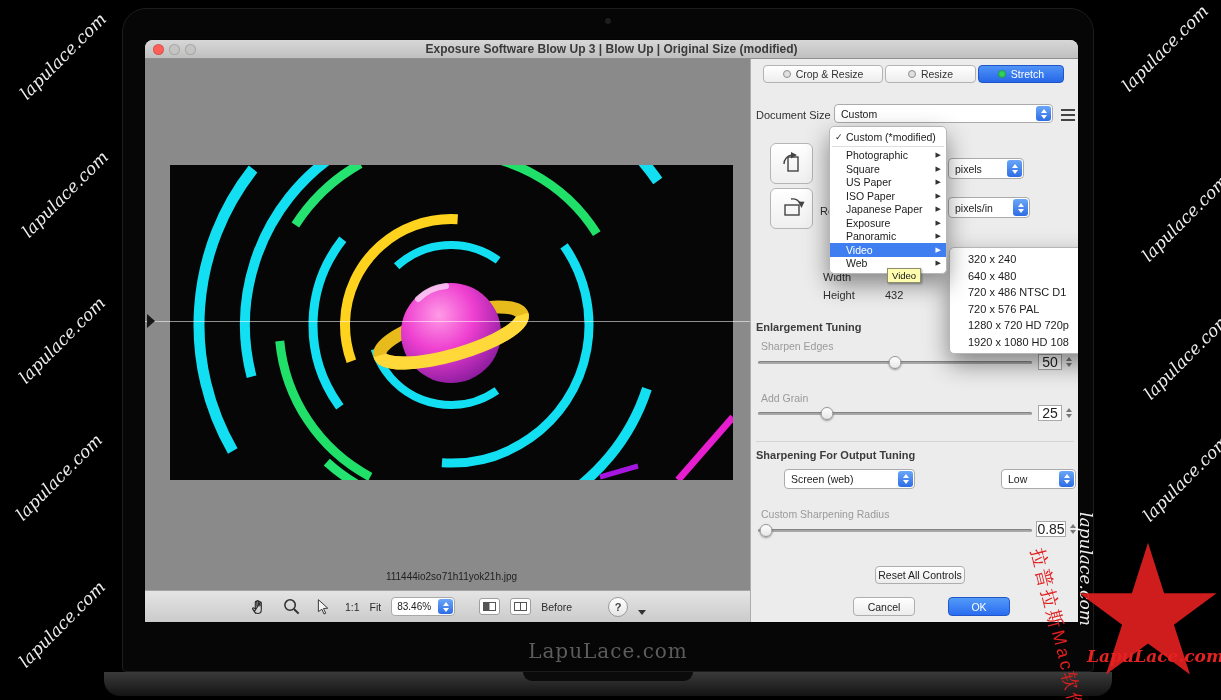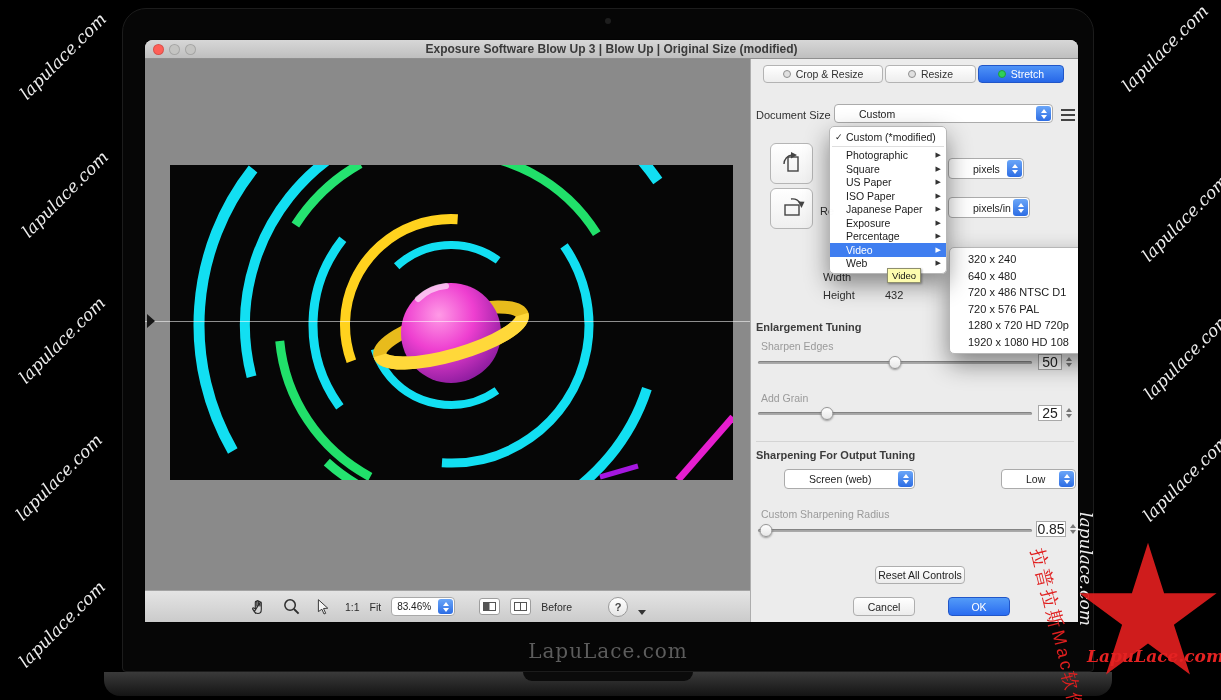--- a/index.html
+++ b/index.html
@@ -40,21 +40,21 @@
 
 
 .panel{position:absolute;left:605px;top:19px;width:328px;height:563px;background:#ececec;border-left:1px solid #adadad}
 .modebtn{position:absolute;top:6px;height:18px;border-radius:4px;border:1px solid #b3b3b3;background:linear-gradient(#fff,#ededed);display:flex;align-items:center;justify-content:center;gap:5px;font-size:10.5px;color:#333}
 .modebtn.active{background:linear-gradient(#4f93f7,#2767e8);border-color:#2156c8;color:#fff}
 .dot{width:8px;height:8px;border-radius:50%;border:1.5px solid #8f8f8f;background:#e0e0e0}
 .dot.green{background:#2fd158;border-color:#1f9e3e}
 .dlabel{position:absolute;font-size:11px;color:#2f2f2f}
 .glabel{position:absolute;font-size:10.5px;color:#9a9a9a}
 .shead{position:absolute;font-size:11px;font-weight:bold;color:#3c3c3c}
-.popup{position:absolute;background:#fff;border:1px solid #ababab;border-radius:4px;display:flex;align-items:center;justify-content:space-between;font-size:10.5px;color:#222;padding-left:24px;overflow:hidden}
+.popup{position:absolute;background:#fff;border:1px solid #ababab;border-radius:4px;display:flex;align-items:center;justify-content:space-between;font-size:10.5px;color:#222;padding-left:6px;overflow:hidden}
 .bluestep{width:15px;align-self:stretch;margin:1px;border-radius:3px;background:linear-gradient(#6aa6f8,#2d6de4);display:flex;flex-direction:column;align-items:center;justify-content:center;gap:2px;flex:none}
 .tup{width:0;height:0;border-left:3px solid transparent;border-right:3px solid transparent;border-bottom:4px solid #fff}
 .tdn{width:0;height:0;border-left:3px solid transparent;border-right:3px solid transparent;border-top:4px solid #fff}
 .hamburger{position:absolute;left:310px;top:50px;width:14px;height:12px;display:flex;flex-direction:column;justify-content:space-between}
 .hamburger span{height:1.6px;background:#444;display:block}
 .orientbtn{position:absolute;left:19px;width:43px;height:41px;background:linear-gradient(#fff,#efefef);border:1px solid #b5b5b5;border-radius:6px;display:flex;align-items:center;justify-content:center}
 .slider{position:absolute;width:274px;height:13px}
 .track{position:absolute;top:5px;left:0;right:0;height:3px;background:#a9a9a9;border-radius:2px;box-shadow:inset 0 1px 1px rgba(0,0,0,.25)}
 .knob{position:absolute;top:0;width:13px;height:13px;border-radius:50%;background:linear-gradient(#fefefe,#e7e7e7);border:1px solid #969696;box-shadow:0 1px 2px rgba(0,0,0,.35);transform:translateX(-50%)}
 .valbox{position:absolute;height:16px;background:#fff;border:1px solid #a9a9a9;font-size:14px;color:#222;display:flex;align-items:center;justify-content:center}
@@ -141,20 +141,21 @@
         </g>
         <circle cx="281" cy="168" r="50" fill="url(#pg)"></circle>
         <g transform="rotate(-16 281 170)">
           <path d="M 207 170 A 74 20 0 0 0 355 170" fill="none" stroke="#ffd83a" stroke-width="13"></path>
         </g>
         <path d="M 248 134 a 46 46 0 0 1 28 -13" stroke="rgba(255,255,255,.6)" stroke-width="6" fill="none" stroke-linecap="round"></path>
       </svg>
     </div>
     <div class="splitline"></div>
     <div class="collapse"></div>
+    <div class="filename">111444io2so71h11yok21h.jpg</div>
   </div>
 
   <div class="toolbar">
     <div class="ticon">
       <svg width="19" height="19" viewBox="0 0 20 20">
           <path d="M6.1 17.3c-1.2-1.4-2.5-3.3-3.2-4.5-.5-.9.6-1.8 1.4-1.1l1.3 1.1V5.4c0-1.1 1.6-1.1 1.6 0v4.1m0-4.8c0-1.1 1.6-1.1 1.6 0v4.5m0-3.9c0-1.1 1.6-1.1 1.6 0v4.2m0-3.3c0-1 1.5-1 1.5 0v6.9c0 2.6-1.2 4.3-3.7 4.3-1.3 0-2.5-.4-3.7-1.9z" fill="none" stroke="#2e2e2e" stroke-width="1.2" stroke-linecap="round" stroke-linejoin="round"></path>
         </svg>
     </div>
     <div class="ticon">
       <svg width="19" height="19" viewBox="0 0 20 20">
@@ -289,21 +290,21 @@
           <span class="lbl">Japanese Paper</span>
           <span class="arr">▶</span>
         </div>
       <div class="mi">
           <span class="chk"></span>
           <span class="lbl">Exposure</span>
           <span class="arr">▶</span>
         </div>
       <div class="mi">
           <span class="chk"></span>
-          <span class="lbl">Percentage</span>
+          <span class="lbl">Panoramic</span>
           <span class="arr">▶</span>
         </div>
       <div class="mi hl">
           <span class="chk"></span>
           <span class="lbl">Video</span>
           <span class="arr">▶</span>
         </div>
       <div class="mi">
           <span class="chk"></span>
           <span class="lbl">Web</span>

